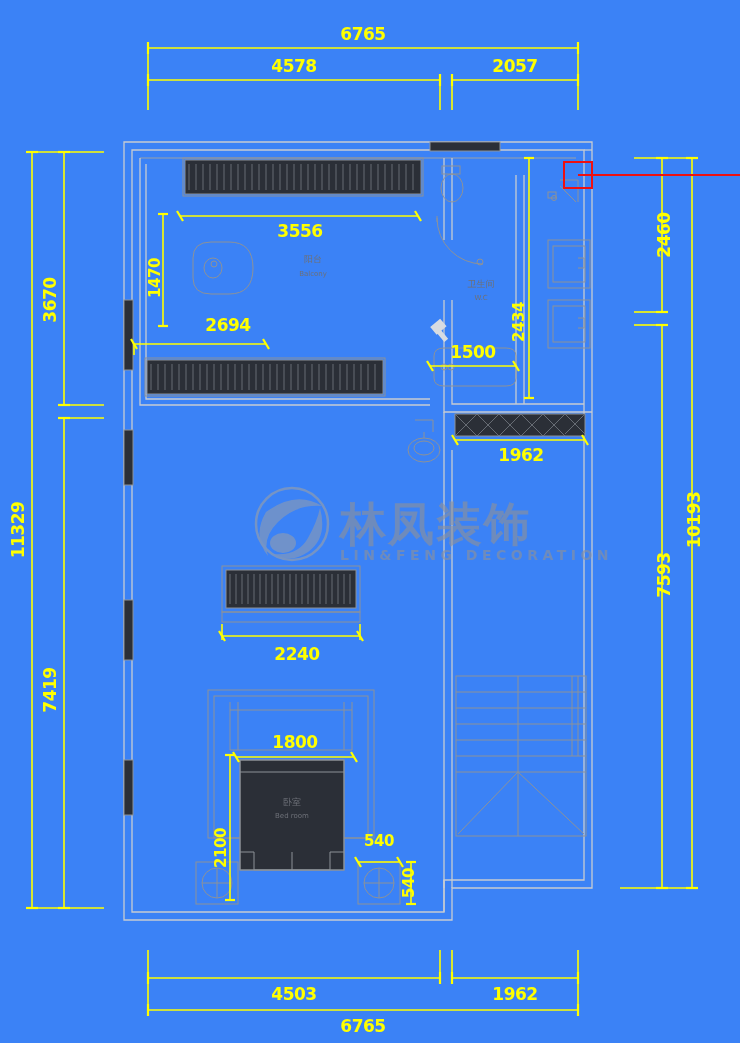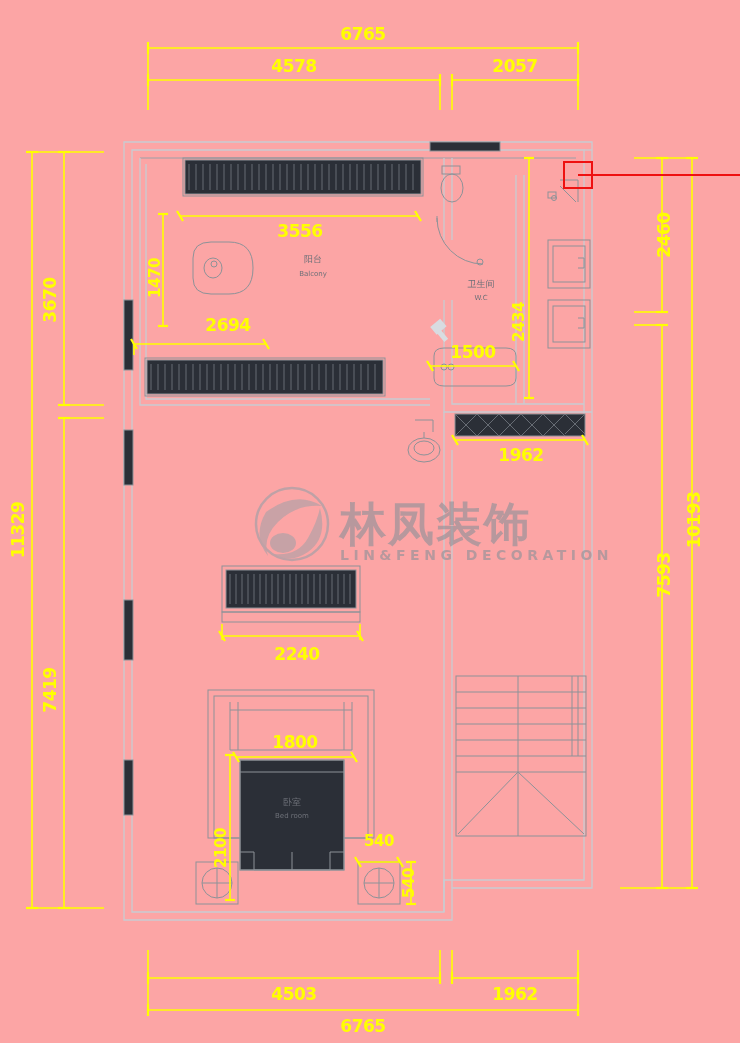--- a/index.html
+++ b/index.html
@@ -1,18 +1,18 @@
 <!DOCTYPE html>
 <html><head>
 <meta charset="utf-8">
 <style>
   html,body{margin:0;padding:0;background:#24272e;}
   body{width:740px;height:1043px;overflow:hidden;
        font-family:"DejaVu Sans","Liberation Sans",sans-serif;}
-  #stage{position:relative;width:740px;height:1043px;background:#fca5a5;}
+  #stage{position:relative;width:740px;height:1043px;background:#3b82f6;}
   svg{position:absolute;top:0;left:0;}
   .dimtext{fill:#ffff00;font-family:"DejaVu Sans","Liberation Sans",sans-serif;
            font-weight:bold;font-size:17px;text-anchor:middle;letter-spacing:-0.5px;}
   .dimtext.sm{font-size:15px;}
   .roomlabel{fill:#6d7078;font-family:"DejaVu Sans","Liberation Sans",sans-serif;
              font-size:9px;text-anchor:middle;}
   .roomlabel.en{font-size:7px;}
   .wm-cn{fill:#8e9199;font-size:46px;font-weight:bold;
          font-family:"DejaVu Sans","Liberation Sans",sans-serif;letter-spacing:2px;}
   .wm-en{fill:#8e9199;font-size:14px;font-weight:bold;letter-spacing:4.5px;

